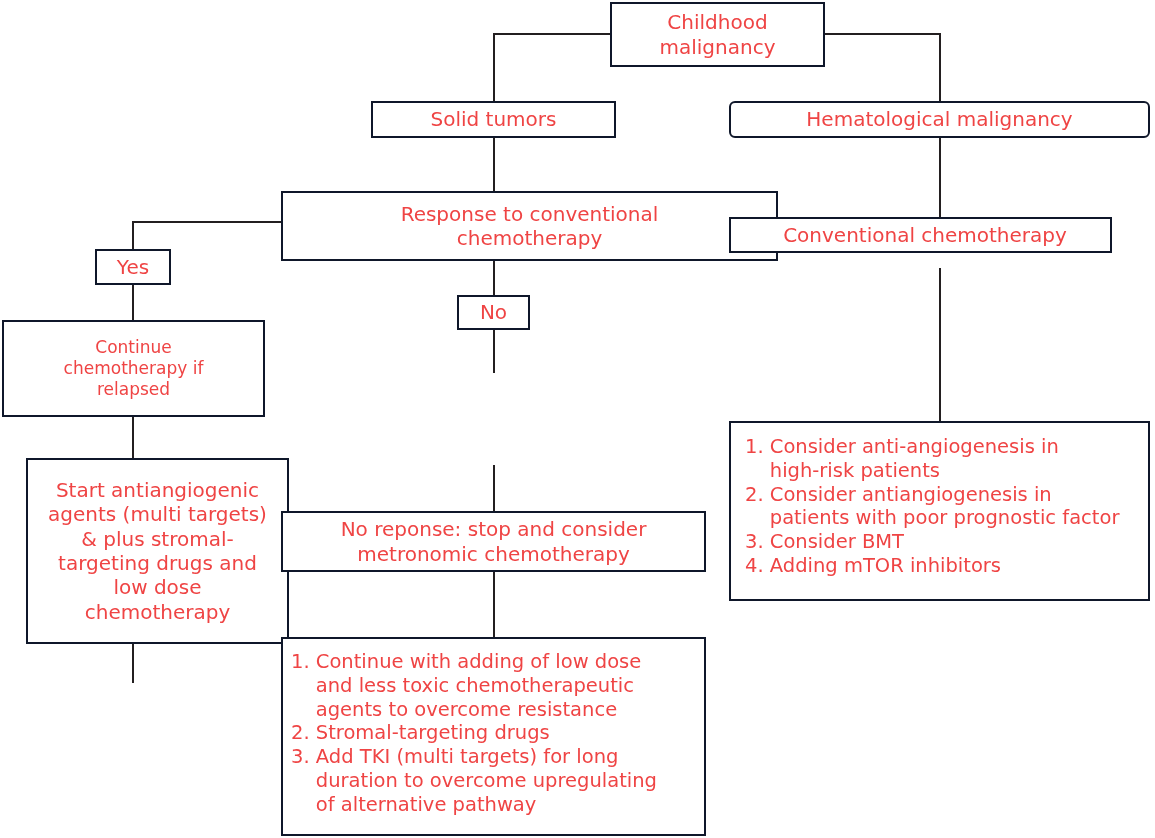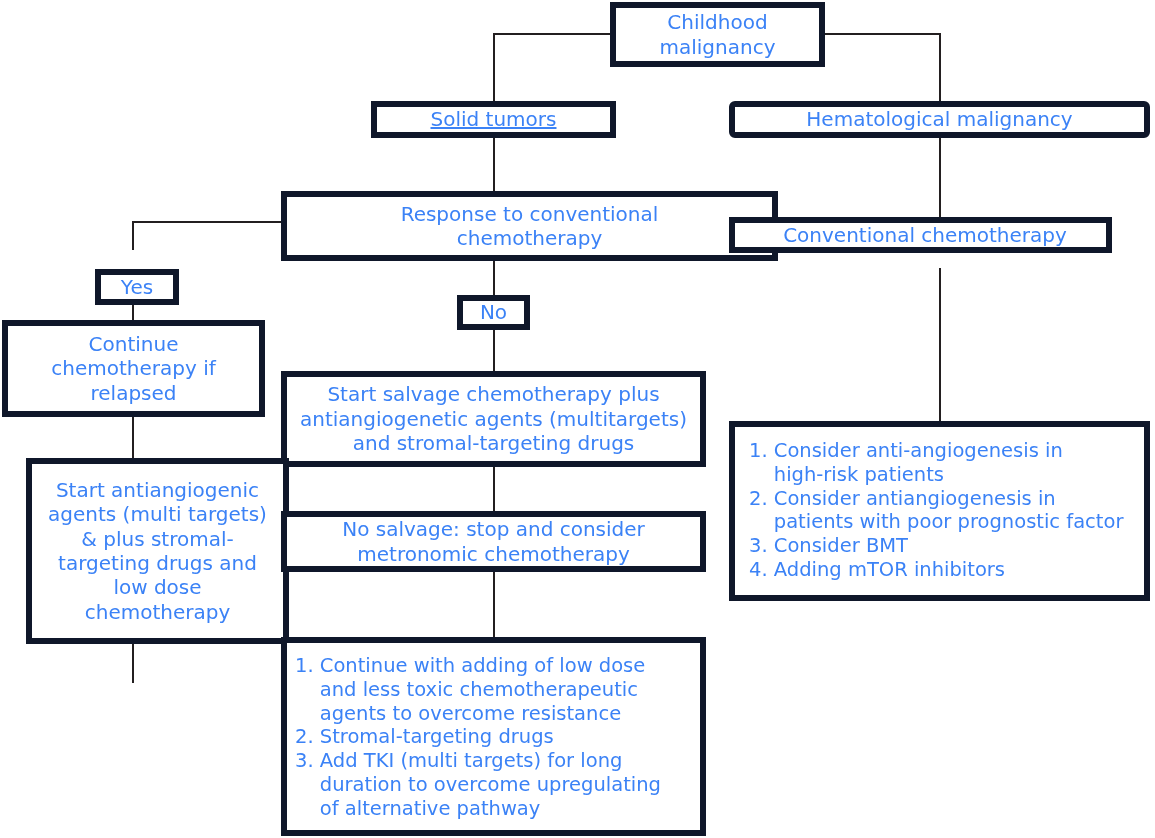--- a/index.html
+++ b/index.html
@@ -11,26 +11,26 @@
     position: relative;
     width: 1155px;
     height: 838px;
     background: #ffffff;
     font-family: "DejaVu Sans", "Liberation Sans", sans-serif;
     overflow: hidden;
   }
   .node {
     position: absolute;
     box-sizing: border-box;
-    border: 6px solid #0f172a;
+    border: 2px solid #0f172a;
     background: #ffffff;
     display: flex;
     align-items: center;
     justify-content: center;
-    color: #3b82f6;
+    color: #ef4444;
     line-height: 1.22;
     z-index: 2;
   }
   .node .txt {
     display: block;
     width: 100%;
     text-align: center;
     white-space: pre-line;
     padding: 0 6px;
     box-sizing: border-box;
@@ -84,77 +84,72 @@
 
   <div class="conn v" style="left:939px; top:136px; height:98px;"></div>
 
   <div class="conn v" style="left:939px; top:268px; height:154px;"></div>
 
   <div class="node" style="left:610px; top:2px; width:215px; height:65px; font-size:20px;">
     <span class="txt">Childhood
 malignancy</span>
   </div>
 
-  <div class="node" style="left:371px; top:101px; width:245px; height:37px; font-size:20px;text-decoration:underline;">
+  <div class="node" style="left:371px; top:101px; width:245px; height:37px; font-size:20px;">
     <span class="txt">Solid tumors</span>
   </div>
 
   <div class="node" style="left:729px; top:101px; width:421px; height:37px; font-size:20px;border-radius:6px;">
     <span class="txt">Hematological malignancy</span>
   </div>
 
   <div class="node" style="left:281px; top:191px; width:497px; height:70px; font-size:20px;">
     <span class="txt">Response to conventional
 chemotherapy</span>
   </div>
 
   <div class="node" style="left:729px; top:217px; width:383px; height:36px; font-size:20px;padding-left:9px;">
     <span class="txt">Conventional chemotherapy</span>
   </div>
 
-  <div class="node" style="left:95px; top:249px; width:84px; height:36px; font-size:20px;margin-top:20px;">
+  <div class="node" style="left:95px; top:249px; width:76px; height:36px; font-size:20px;">
     <span class="txt">Yes</span>
   </div>
 
   <div class="node" style="left:457px; top:295px; width:73px; height:35px; font-size:20px;justify-content:center;">
     <span class="txt">No</span>
   </div>
 
-  <div class="node" style="left:2px; top:320px; width:263px; height:97px; font-size:20px;">
+  <div class="node" style="left:2px; top:320px; width:263px; height:97px; font-size:17px;">
     <span class="txt">Continue
 chemotherapy if
 relapsed</span>
   </div>
 
-  <div class="node" style="left:281px; top:371px; width:425px; height:96px; font-size:20px;">
-    <span class="txt">Start salvage chemotherapy plus
-antiangiogenetic agents (multitargets)
-and stromal-targeting drugs</span>
-  </div>
 
   <div class="node list" style="left:729px; top:421px; width:421px; height:180px; font-size:19.5px; padding:12px 0 12px 14px;">
     <span class="txt">1. Consider anti-angiogenesis in
     high-risk patients
 2. Consider antiangiogenesis in
     patients with poor prognostic factor
 3. Consider BMT
 4. Adding mTOR inhibitors</span>
   </div>
 
   <div class="node" style="left:2px; top:458px; width:263px; height:186px; font-size:20px;margin-left:24px;">
     <span class="txt">Start antiangiogenic
 agents (multi targets)
 &amp; plus stromal-
 targeting drugs and
 low dose
 chemotherapy</span>
   </div>
 
   <div class="node" style="left:281px; top:511px; width:425px; height:61px; font-size:20px;">
-    <span class="txt">No salvage: stop and consider
+    <span class="txt">No reponse: stop and consider
 metronomic chemotherapy</span>
   </div>
 
   <div class="node list" style="left:281px; top:637px; width:425px; height:199px; font-size:19.5px; padding:11px 0 0 8px;">
     <span class="txt">1. Continue with adding of low dose
     and less toxic chemotherapeutic
     agents to overcome resistance
 2. Stromal-targeting drugs
 3. Add TKI (multi targets) for long
     duration to overcome upregulating

